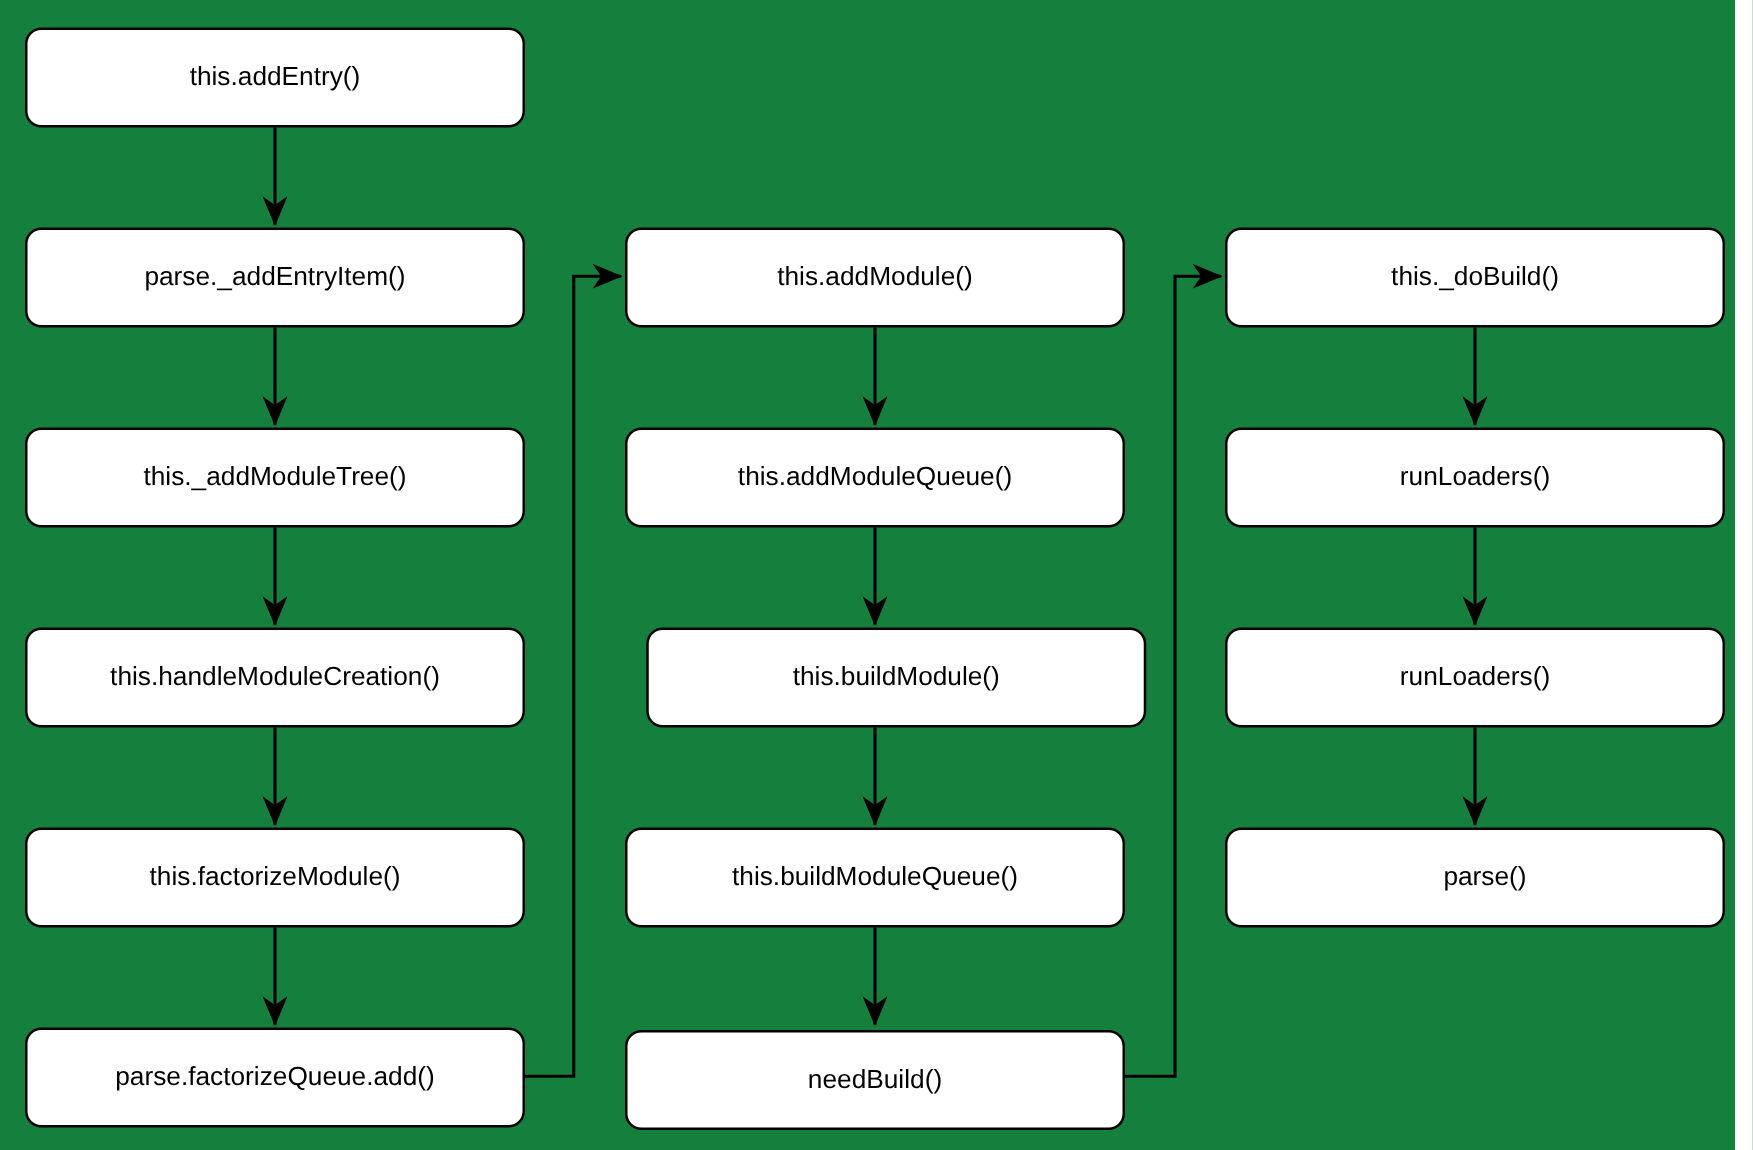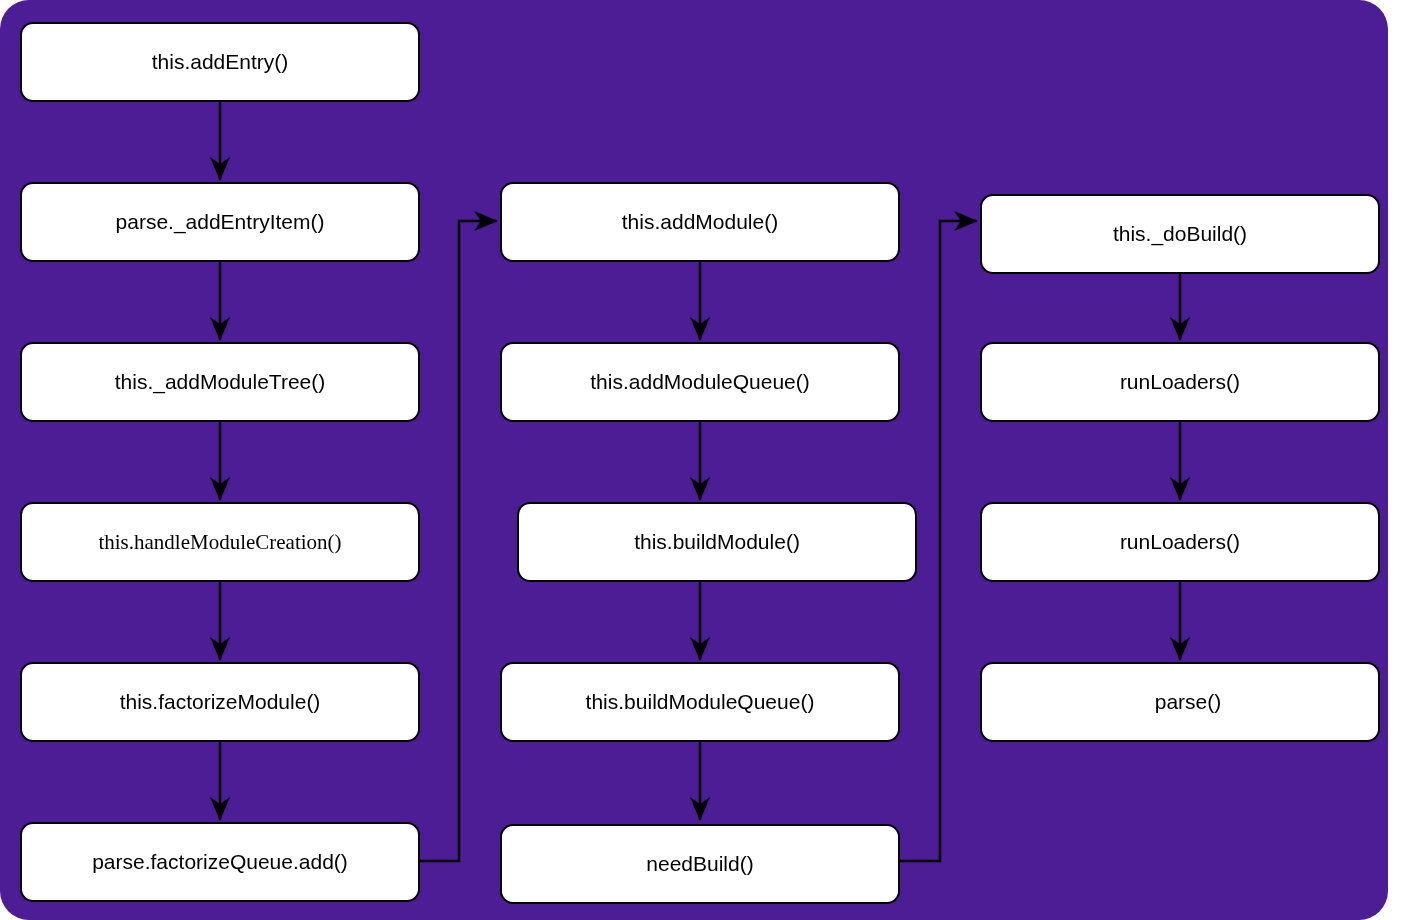--- a/index.html
+++ b/index.html
@@ -5,23 +5,22 @@
   html, body {
     margin: 0;
     padding: 0;
     background: #ffffff;
     font-family: "Liberation Sans", sans-serif;
   }
   #canvas {
     position: relative;
     width: 1388px;
     height: 920px;
-    background: #4c1d95;
+    background: #15803d;
     overflow: hidden;
-    border-radius: 29px;
   }
   #edges-layer {
     position: absolute;
     left: 0;
     top: 0;
     width: 1402px;
     height: 920px;
   }
   .node {
     position: absolute;
@@ -72,28 +71,28 @@
     <polyline class="edge" points="899,861 940,861 940,221 977,221" marker-end="url(#ah)"></polyline>
 
     <line class="edge" x1="1180" y1="262" x2="1180" y2="340" marker-end="url(#ah)"></line>
     <line class="edge" x1="1180" y1="422" x2="1180" y2="500" marker-end="url(#ah)"></line>
     <line class="edge" x1="1180" y1="582" x2="1180" y2="660" marker-end="url(#ah)"></line>
   </svg>
 
   <div class="node" style="left:20px; top:22px;">this.addEntry()</div>
   <div class="node" style="left:20px; top:182px;">parse._addEntryItem()</div>
   <div class="node" style="left:20px; top:342px;">this._addModuleTree()</div>
-  <div class="node" style="left:20px; top:502px;font-family:Liberation Serif, serif;">this.handleModuleCreation()</div>
+  <div class="node" style="left:20px; top:502px;">this.handleModuleCreation()</div>
   <div class="node" style="left:20px; top:662px;">this.factorizeModule()</div>
   <div class="node" style="left:20px; top:822px;">parse.factorizeQueue.add()</div>
 
   <div class="node" style="left:500px; top:342px;">this.addModuleQueue()</div>
   <div class="node" style="left:500px; top:182px;">this.addModule()</div>
   <div class="node" style="left:500px; top:502px;margin-left:17px;">this.buildModule()</div>
   <div class="node" style="left:500px; top:662px;">this.buildModuleQueue()</div>
   <div class="node" style="left:500px; top:824px;">needBuild()</div>
 
-  <div class="node" style="left:980px; top:182px;margin-top:12px;">this._doBuild()</div>
+  <div class="node" style="left:980px; top:182px;">this._doBuild()</div>
   <div class="node" style="left:980px; top:342px;">runLoaders()</div>
   <div class="node" style="left:980px; top:502px;">runLoaders()</div>
   <div class="node" style="left:980px; top:662px;padding-left:16px;">parse()</div>
 
 </div>
 
 </body></html>

